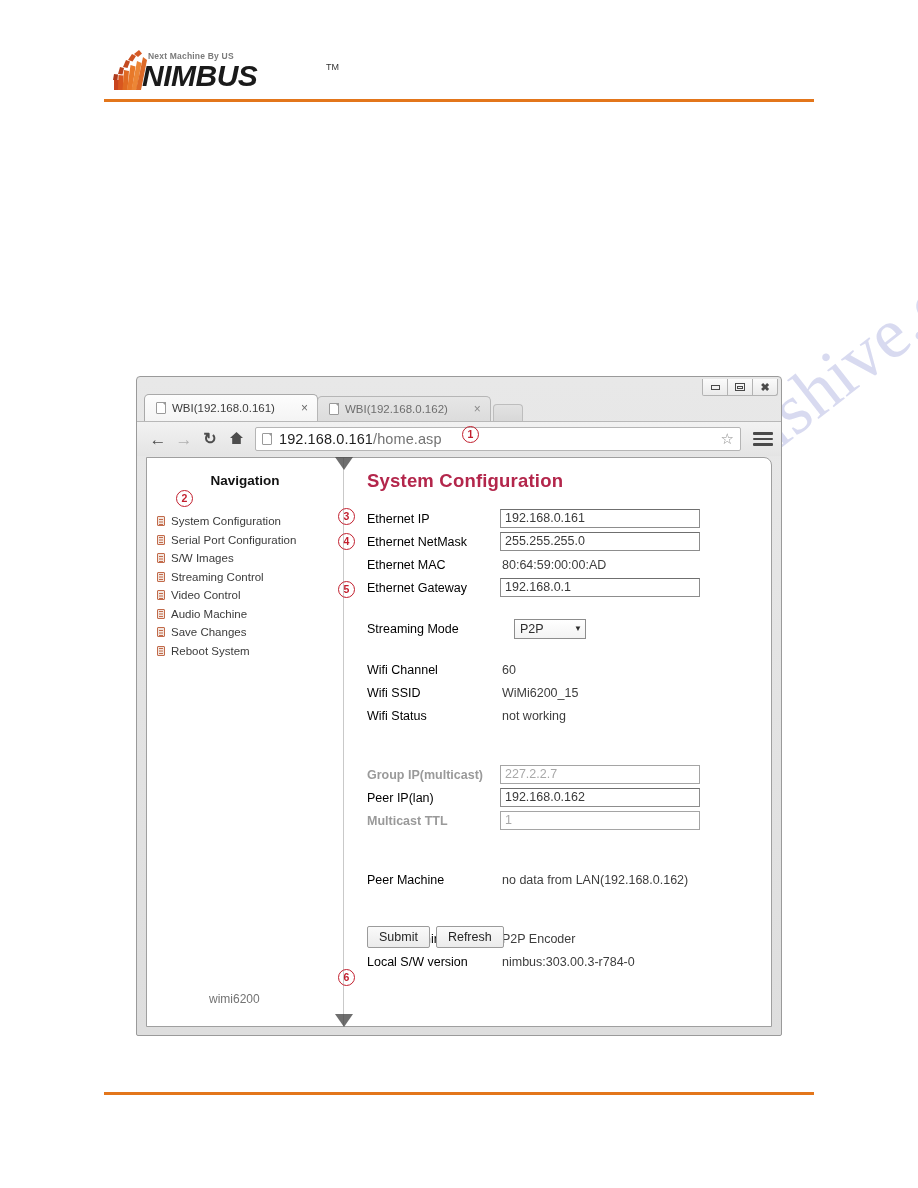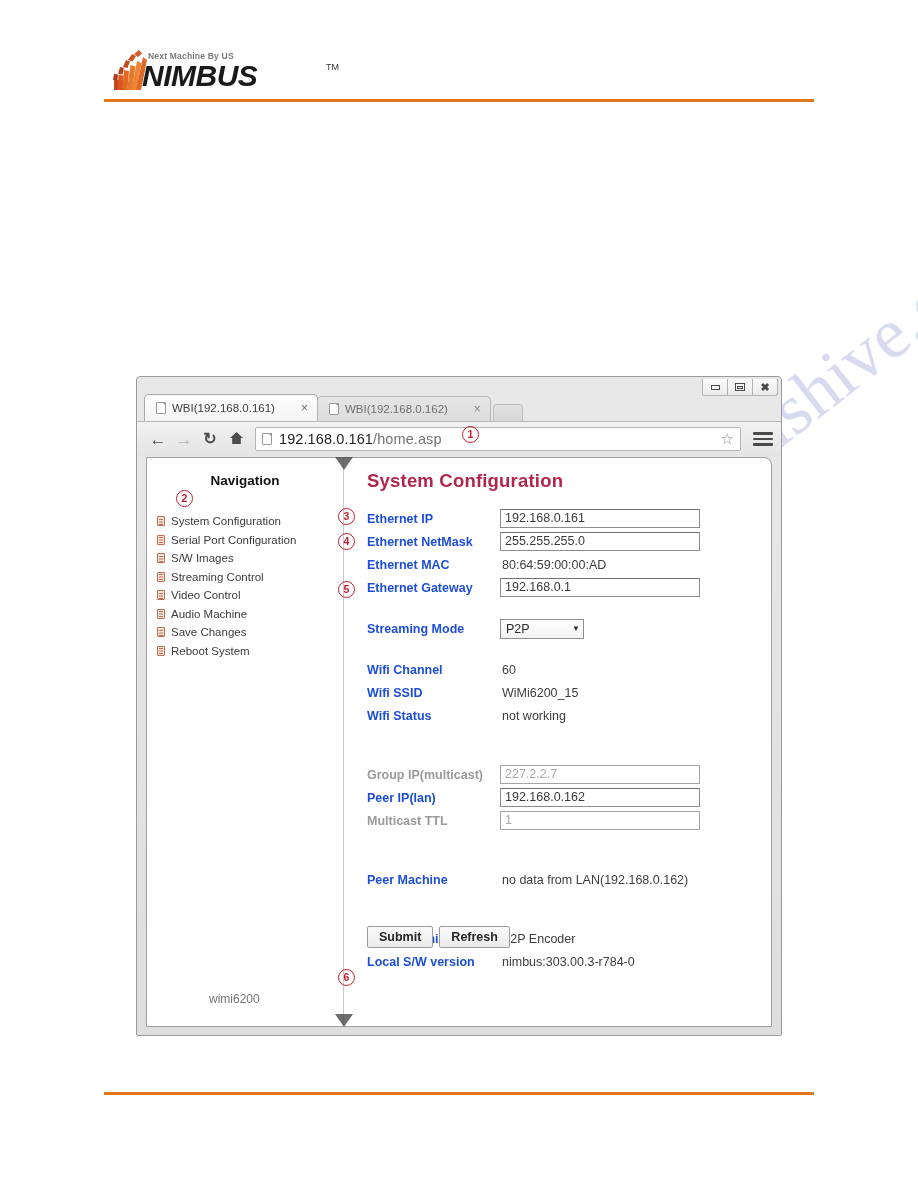--- a/index.html
+++ b/index.html
@@ -173,50 +173,50 @@
   .page-title {
     position: absolute; left: 22px; top: 12px;
     font-size: 18.5px; font-weight: bold; color: #b3264b;
     letter-spacing: .2px;
   }
   .form { position: absolute; left: 22px; top: 50px; right: 10px; }
   .frow { display: flex; align-items: center; height: 21px; margin-bottom: 2px; }
   .fspacer { height: 18px; }
   .flabel {
     width: 133px; flex: 0 0 133px;
-    font-size: 12.5px; font-weight: bold; color: #1d4ed8;
+    font-size: 12.5px; font-weight: normal; color: #000000;
   }
   .flabel.dim { color: #9a9a9a; font-weight: bold; }
   .finput {
     width: 200px; height: 19px;
     border: 1px solid #8d8d8d; border-top-color: #6f6f6f;
     background: #fff; font-size: 12.5px; color: #3a3a3a;
     padding: 0 4px; line-height: 17px;
     font-family: "Liberation Sans", sans-serif;
   }
   .finput.disabled { color: #a8a8a8; background: #fff; border-color: #a5a5a5; }
   .fvalue { font-size: 12.5px; color: #3d3d3d; padding-left: 2px; }
   .fselect {
-    width: 84px; height: 20px;
+    width: 72px; height: 20px;
     border: 1px solid #8d8d8d; background: linear-gradient(#ffffff,#f3f3f3);
     font-size: 12.5px; color: #2e2e2e;
     display: flex; align-items: center; padding: 0 3px 0 5px;
     position: relative;
+    margin-left: 14px;
   }
   .fselect .carat { margin-left: auto; font-size: 8px; color: #2e2e2e; }
 
   .btnrow { position: absolute; left: 22px; top: 468px; display: flex; gap: 6px; }
   .formbtn {
     height: 22px; padding: 0 11px;
     border: 1px solid #9b9b9b; border-radius: 2px;
     background: linear-gradient(#fafafa, #ebebeb);
     font-size: 12.5px; color: #252525;
     display: flex; align-items: center;
     font-family: "Liberation Sans", sans-serif;
-    font-weight: bold;
   }
 
   
   .callout {
     position: absolute;
     width: 17px; height: 17px; border-radius: 50%;
     border: 1.6px solid #c21f2e; color: #c21f2e;
     font-size: 10.5px; font-weight: bold;
     display: flex; align-items: center; justify-content: center;
     background: transparent; line-height: 1;

